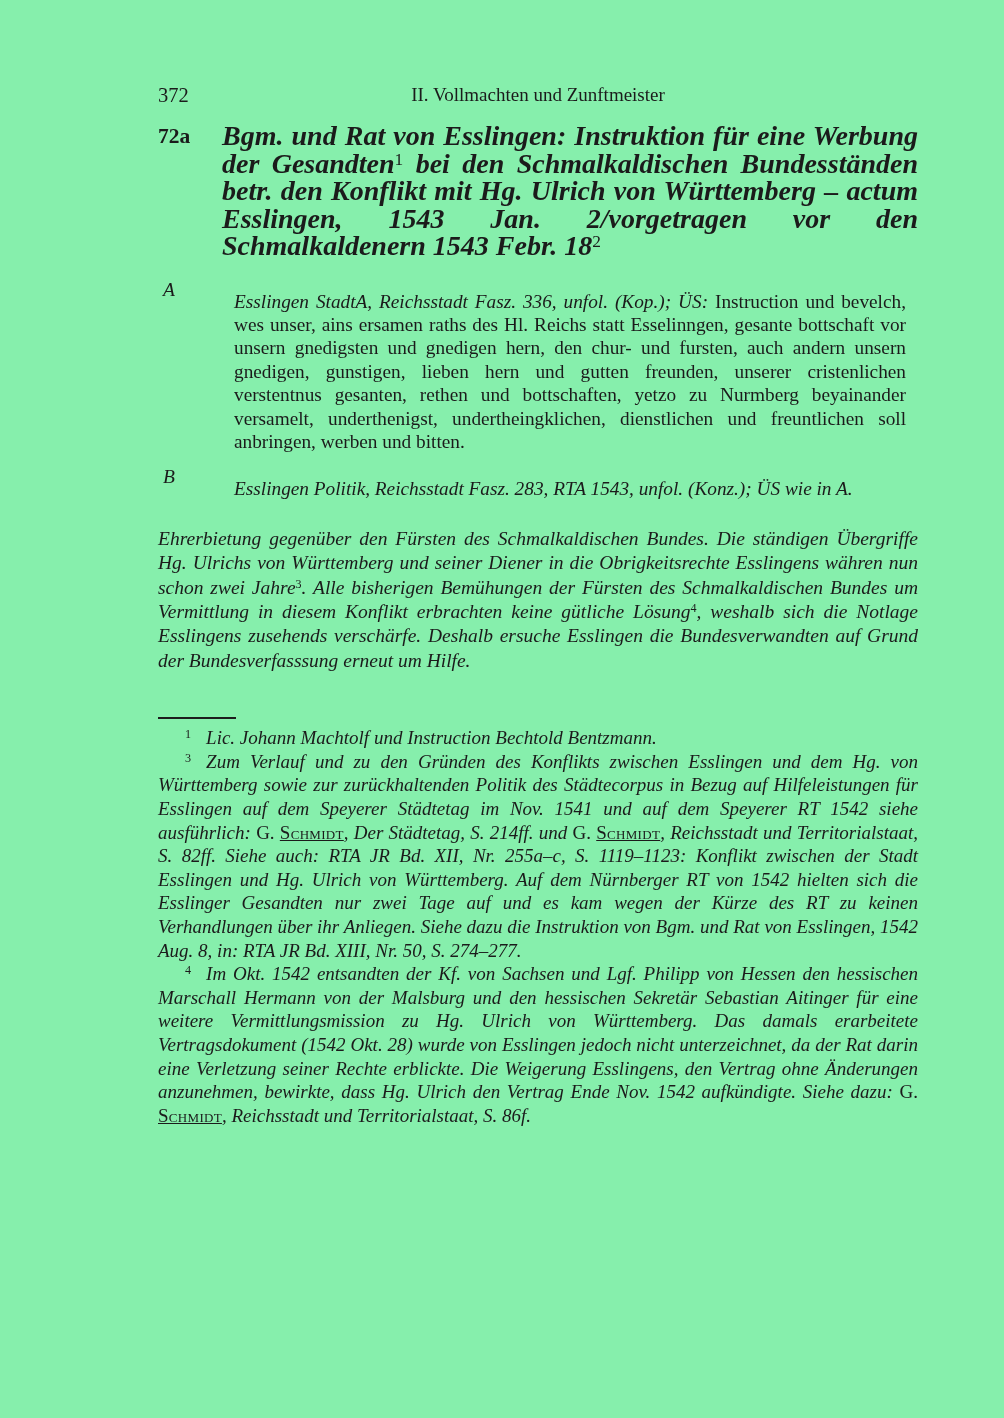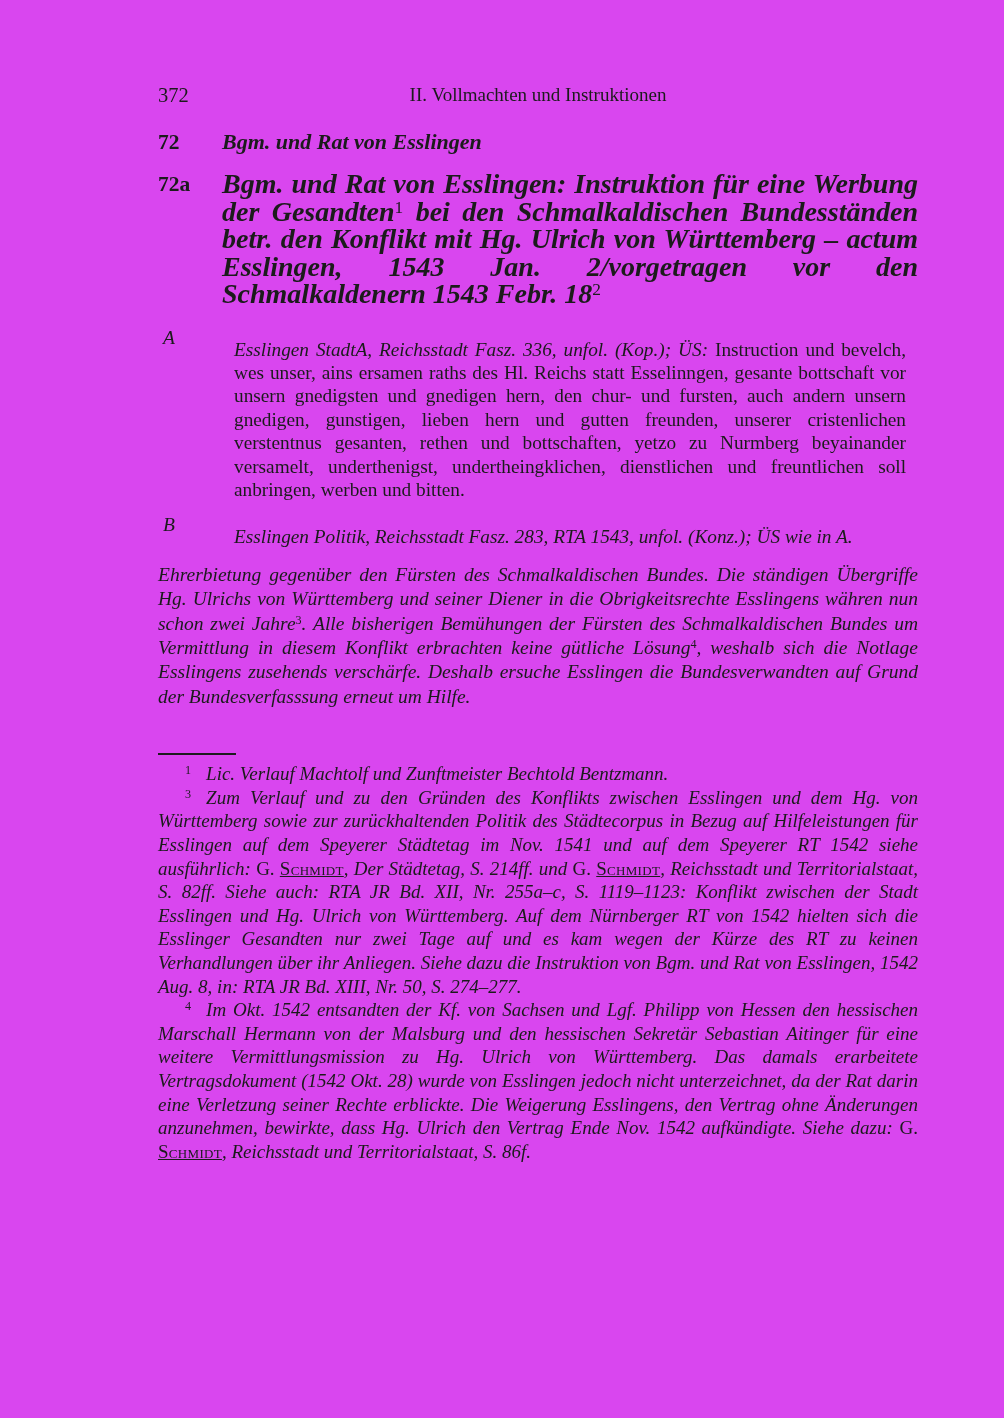--- a/index.html
+++ b/index.html
@@ -12,21 +12,21 @@
     height: 1418px;
     color: #1b1b1b;
     font-family: "Liberation Serif", "DejaVu Serif", serif;
   }
   .page {
     box-sizing: border-box;
     width: 1004px;
     height: 1418px;
     padding: 82px 86px 0 158px;
     overflow: hidden;
-    background: #d946ef;
+    background: #86efac;
   }
 
   
   .run.r  { font-style: normal; }
   .run.i  { font-style: italic; }
   .run.bi { font-style: italic; font-weight: 700; }
   .run.sc { font-style: normal; font-variant: small-caps; letter-spacing: .3px; text-decoration: underline; }
   .run.sup { font-size: 0.62em; vertical-align: 0.48em; font-style: normal; line-height: 0; }
 
   
@@ -55,21 +55,21 @@
   
   .sources { margin-top: 18px; }
   .source-row { display: grid; grid-template-columns: 64px 1fr; }
   .source-label { font-style: italic; font-size: 19.5px; line-height: 23.4px; padding-left: 5px; }
   .source-text {
     margin: 12px; font-size: 19.3px; line-height: 23.4px;
     text-align: justify; hyphens: auto; -webkit-hyphens: auto;
   }
 
   
-  .summary { margin-top: 2px; }
+  .summary { margin-top: 14px; }
   .summary-para {
     margin: 0; font-size: 19.5px; line-height: 24.4px;
     text-align: justify; hyphens: auto; -webkit-hyphens: auto;
   }
   .summary-para.indented { text-indent: 27px; }
 
   
   .footnotes { margin-top: 0; }
   .fn-rule {
     margin-top: 44px; width: 78px; height: 0;
@@ -86,27 +86,23 @@
     margin-right: 15px; font-style: normal; line-height: 0;
   }
 </style>
 </head>
 <body>
 
 <div class="page">
 
   <header class="page-header">
     <span class="page-num">372</span>
-    <span class="running-head">II. Vollmachten und Instruktionen</span>
+    <span class="running-head">II. Vollmachten und Zunftmeister</span>
   </header>
 
-  <div class="entry entry-72">
-    <span class="entry-no">72</span>
-    <h2><span class="run bi">Bgm. und Rat von Esslingen</span></h2>
-  </div>
 
   <div class="entry entry-72a">
     <span class="entry-no">72a</span>
     <h2><span class="run bi">Bgm. und Rat von Esslingen: Instruktion für eine Werbung der Gesandten</span><span class="run sup">1</span><span class="run bi"> bei den Schmalkaldischen Bundesständen betr. den Konflikt mit Hg. Ulrich von Württemberg – actum Esslingen, 1543 Jan. 2/vorgetragen vor den Schmalkaldenern 1543 Febr. 18</span><span class="run sup">2</span></h2>
   </div>
 
   <div class="sources">
     <div class="source-row">
       <span class="source-label">A</span>
       <p class="source-text"><span class="run i">Esslingen StadtA, Reichsstadt Fasz. 336, unfol. (Kop.); ÜS: </span><span class="run r">Instruction und bevelch, wes unser, ains ersamen raths des Hl. Reichs statt Esselinngen, gesante bottschaft vor unsern gnedigsten und gnedigen hern, den chur- und fursten, auch andern unsern gnedigen, gunstigen, lieben hern und gutten freunden, unserer cristenlichen verstentnus gesanten, rethen und bottschaften, yetzo zu Nurmberg beyainander versamelt, underthenigst, undertheingklichen, dienstlichen und freuntlichen soll anbringen, werben und bitten.</span></p>
@@ -117,19 +113,19 @@
     </div>
   </div>
 
   <div class="summary">
     <p class="summary-para"><span class="run i">Ehrerbietung gegenüber den Fürsten des Schmalkaldischen Bundes. Die ständigen Übergriffe Hg. Ulrichs von Württemberg und seiner Diener in die Obrigkeitsrechte Esslingens währen nun schon zwei Jahre</span><span class="run sup">3</span><span class="run i">. Alle bisherigen Bemühungen der Fürsten des Schmalkaldischen Bundes um Vermittlung in diesem Konflikt erbrachten keine gütliche Lösung</span><span class="run sup">4</span><span class="run i">, weshalb sich die Notlage Esslingens zusehends verschärfe. Deshalb ersuche Esslingen die Bundesverwandten auf Grund der Bundesverfasssung erneut um Hilfe.</span></p>
   </div>
 
   <div class="footnotes">
     <div class="fn-rule"></div>
     <div class="fn-list">
-      <p class="footnote"><span class="fn-num">1</span><span><span class="run i">Lic. Verlauf Machtolf und Zunftmeister Bechtold Bentzmann.</span></span></p>
+      <p class="footnote"><span class="fn-num">1</span><span><span class="run i">Lic. Johann Machtolf und Instruction Bechtold Bentzmann.</span></span></p>
       <p class="footnote"><span class="fn-num">3</span><span><span class="run i">Zum Verlauf und zu den Gründen des Konflikts zwischen Esslingen und dem Hg. von Württemberg sowie zur zurückhaltenden Politik des Städtecorpus in Bezug auf Hilfeleistungen für Esslingen auf dem Speyerer Städtetag im Nov. 1541 und auf dem Speyerer RT 1542 siehe ausführlich: </span><span class="run r">G. </span><span class="run sc">Schmidt</span><span class="run i">, Der Städtetag, S. 214ff. und </span><span class="run r">G. </span><span class="run sc">Schmidt</span><span class="run i">, Reichsstadt und Territorialstaat, S. 82ff. Siehe auch: RTA JR Bd. XII, Nr. 255a–c, S. 1119–1123: Konflikt zwischen der Stadt Esslingen und Hg. Ulrich von Württemberg. Auf dem Nürnberger RT von 1542 hielten sich die Esslinger Gesandten nur zwei Tage auf und es kam wegen der Kürze des RT zu keinen Verhandlungen über ihr Anliegen. Siehe dazu die Instruktion von Bgm. und Rat von Esslingen, 1542 Aug. 8, in: RTA JR Bd. XIII, Nr. 50, S. 274–277.</span></span></p>
       <p class="footnote"><span class="fn-num">4</span><span><span class="run i">Im Okt. 1542 entsandten der Kf. von Sachsen und Lgf. Philipp von Hessen den hessischen Marschall Hermann von der Malsburg und den hessischen Sekretär Sebastian Aitinger für eine weitere Vermittlungsmission zu Hg. Ulrich von Württemberg. Das damals erarbeitete Vertragsdokument (1542 Okt. 28) wurde von Esslingen jedoch nicht unterzeichnet, da der Rat darin eine Verletzung seiner Rechte erblickte. Die Weigerung Esslingens, den Vertrag ohne Änderungen anzunehmen, bewirkte, dass Hg. Ulrich den Vertrag Ende Nov. 1542 aufkündigte. Siehe dazu: </span><span class="run r">G. </span><span class="run sc">Schmidt</span><span class="run i">, Reichsstadt und Territorialstaat, S. 86f.</span></span></p>
     </div>
   </div>
 
 </div>
 
 </body></html>

